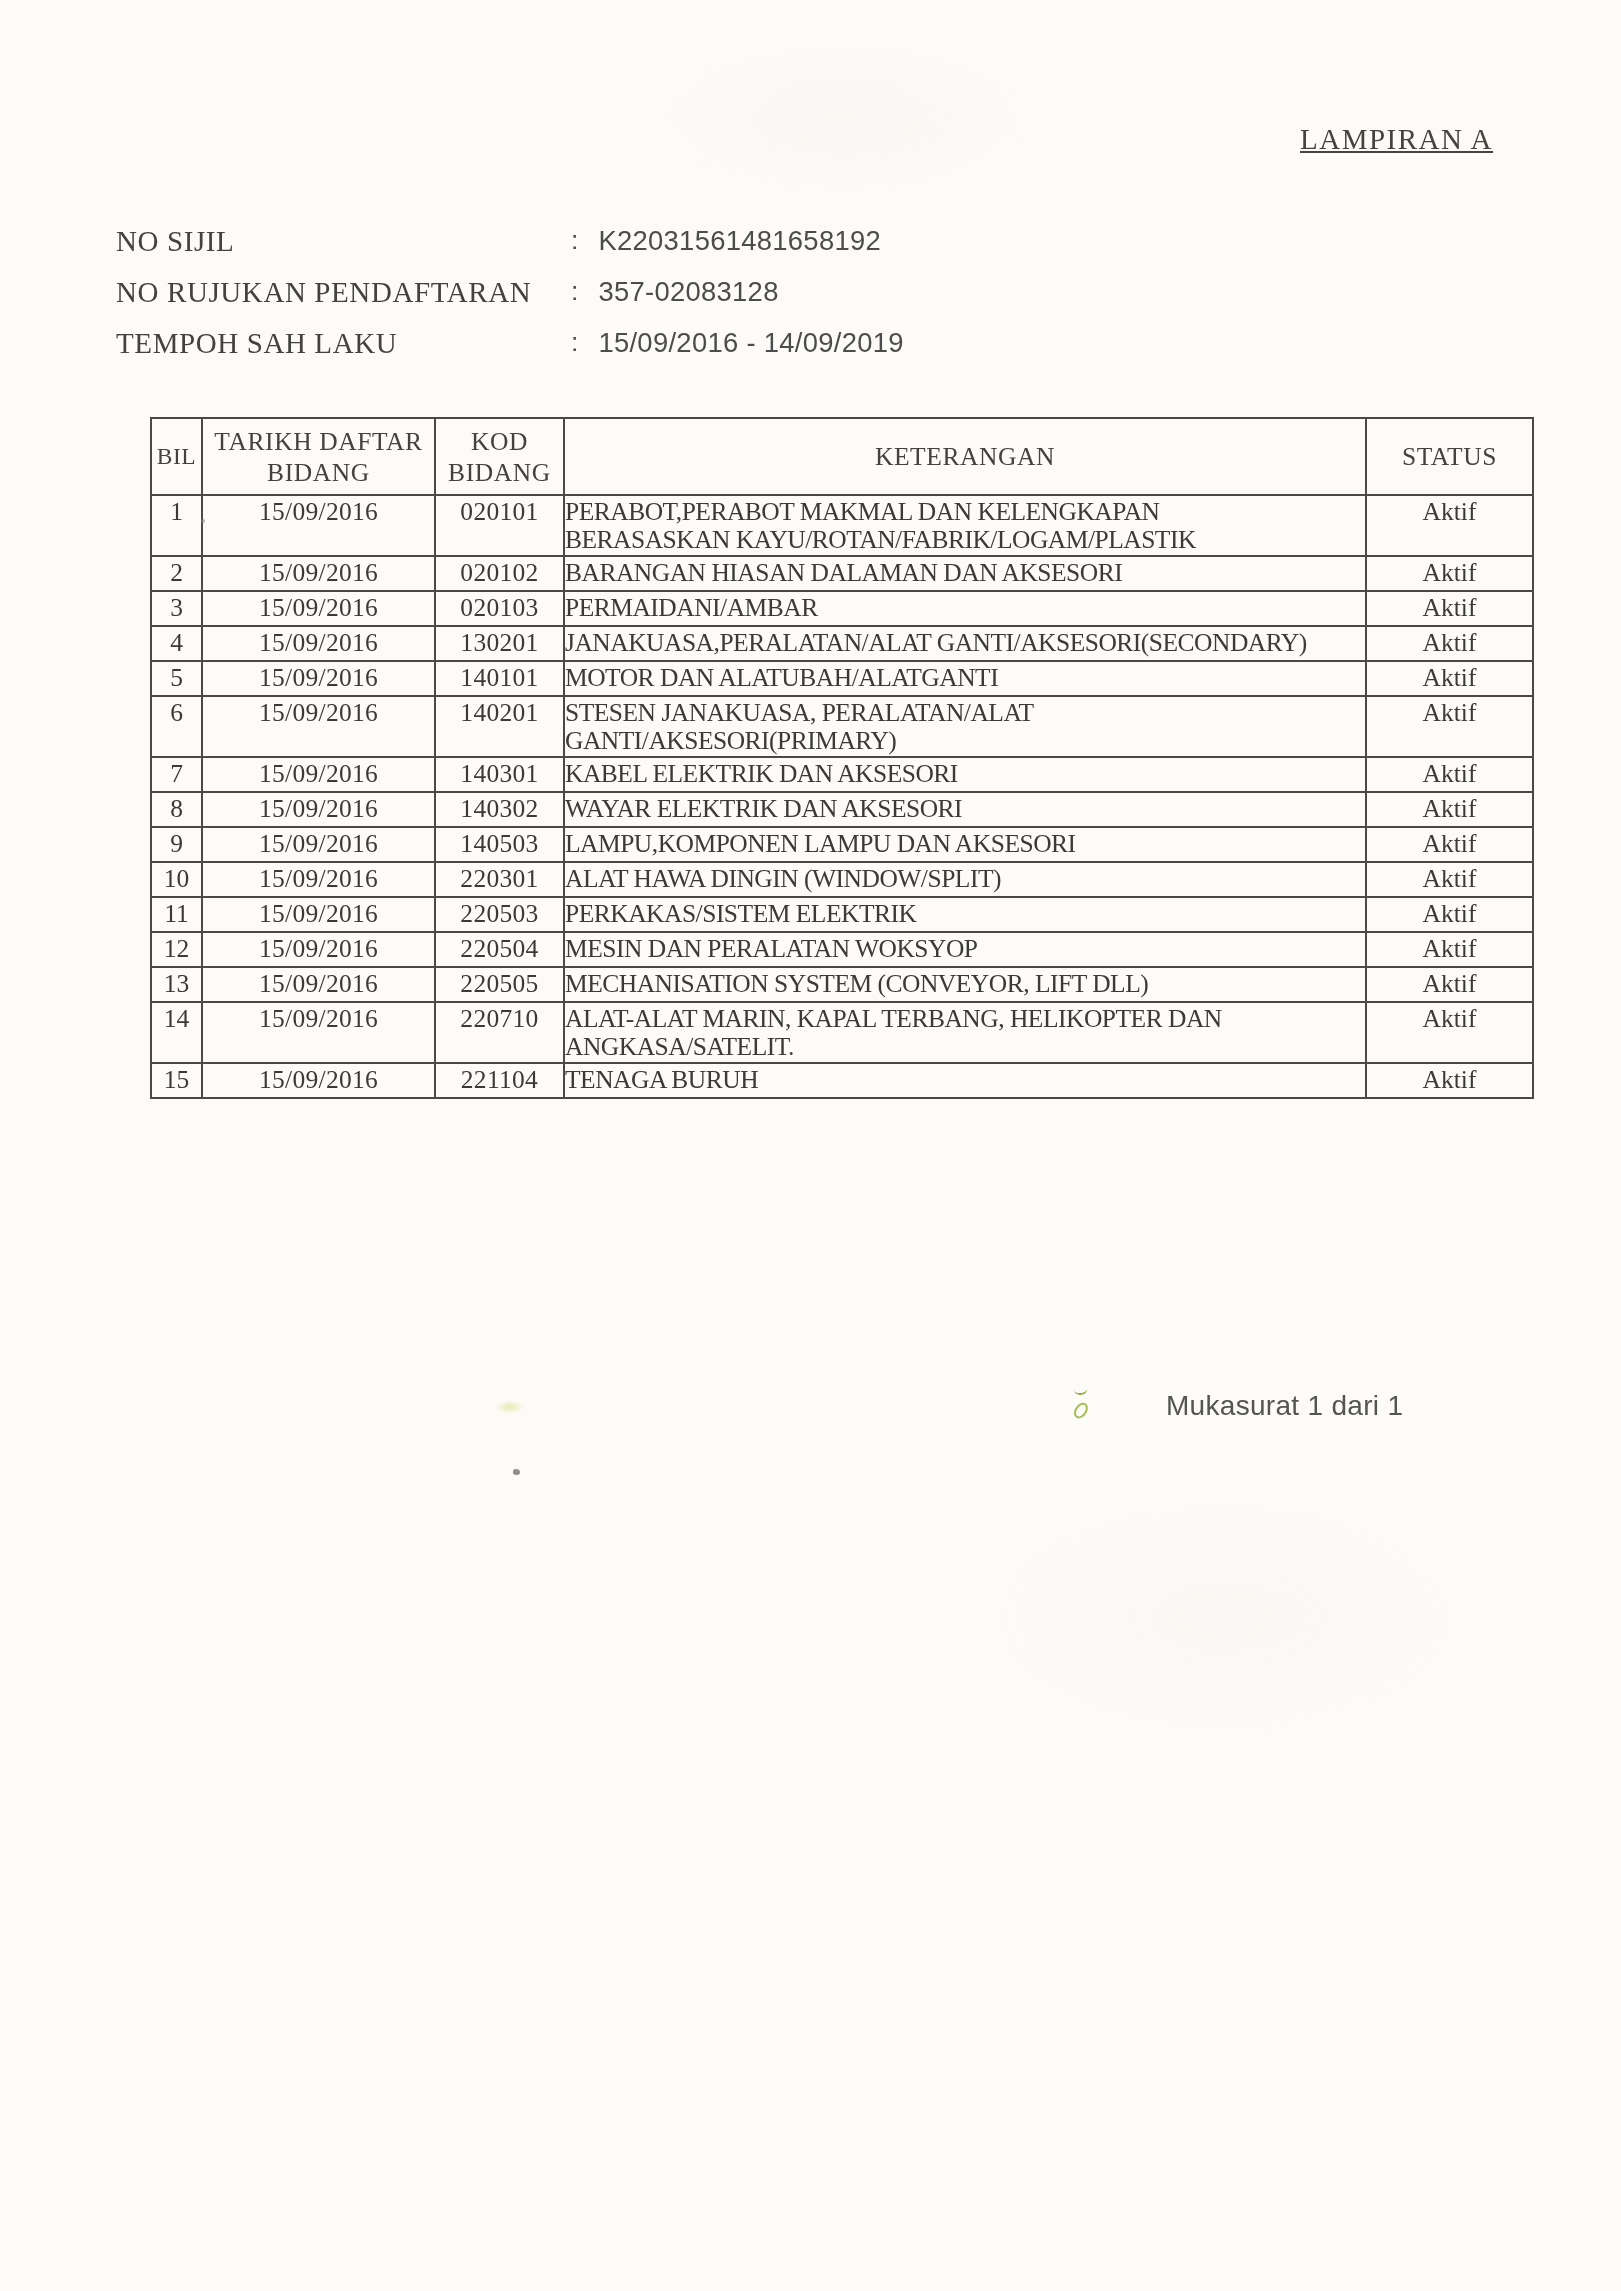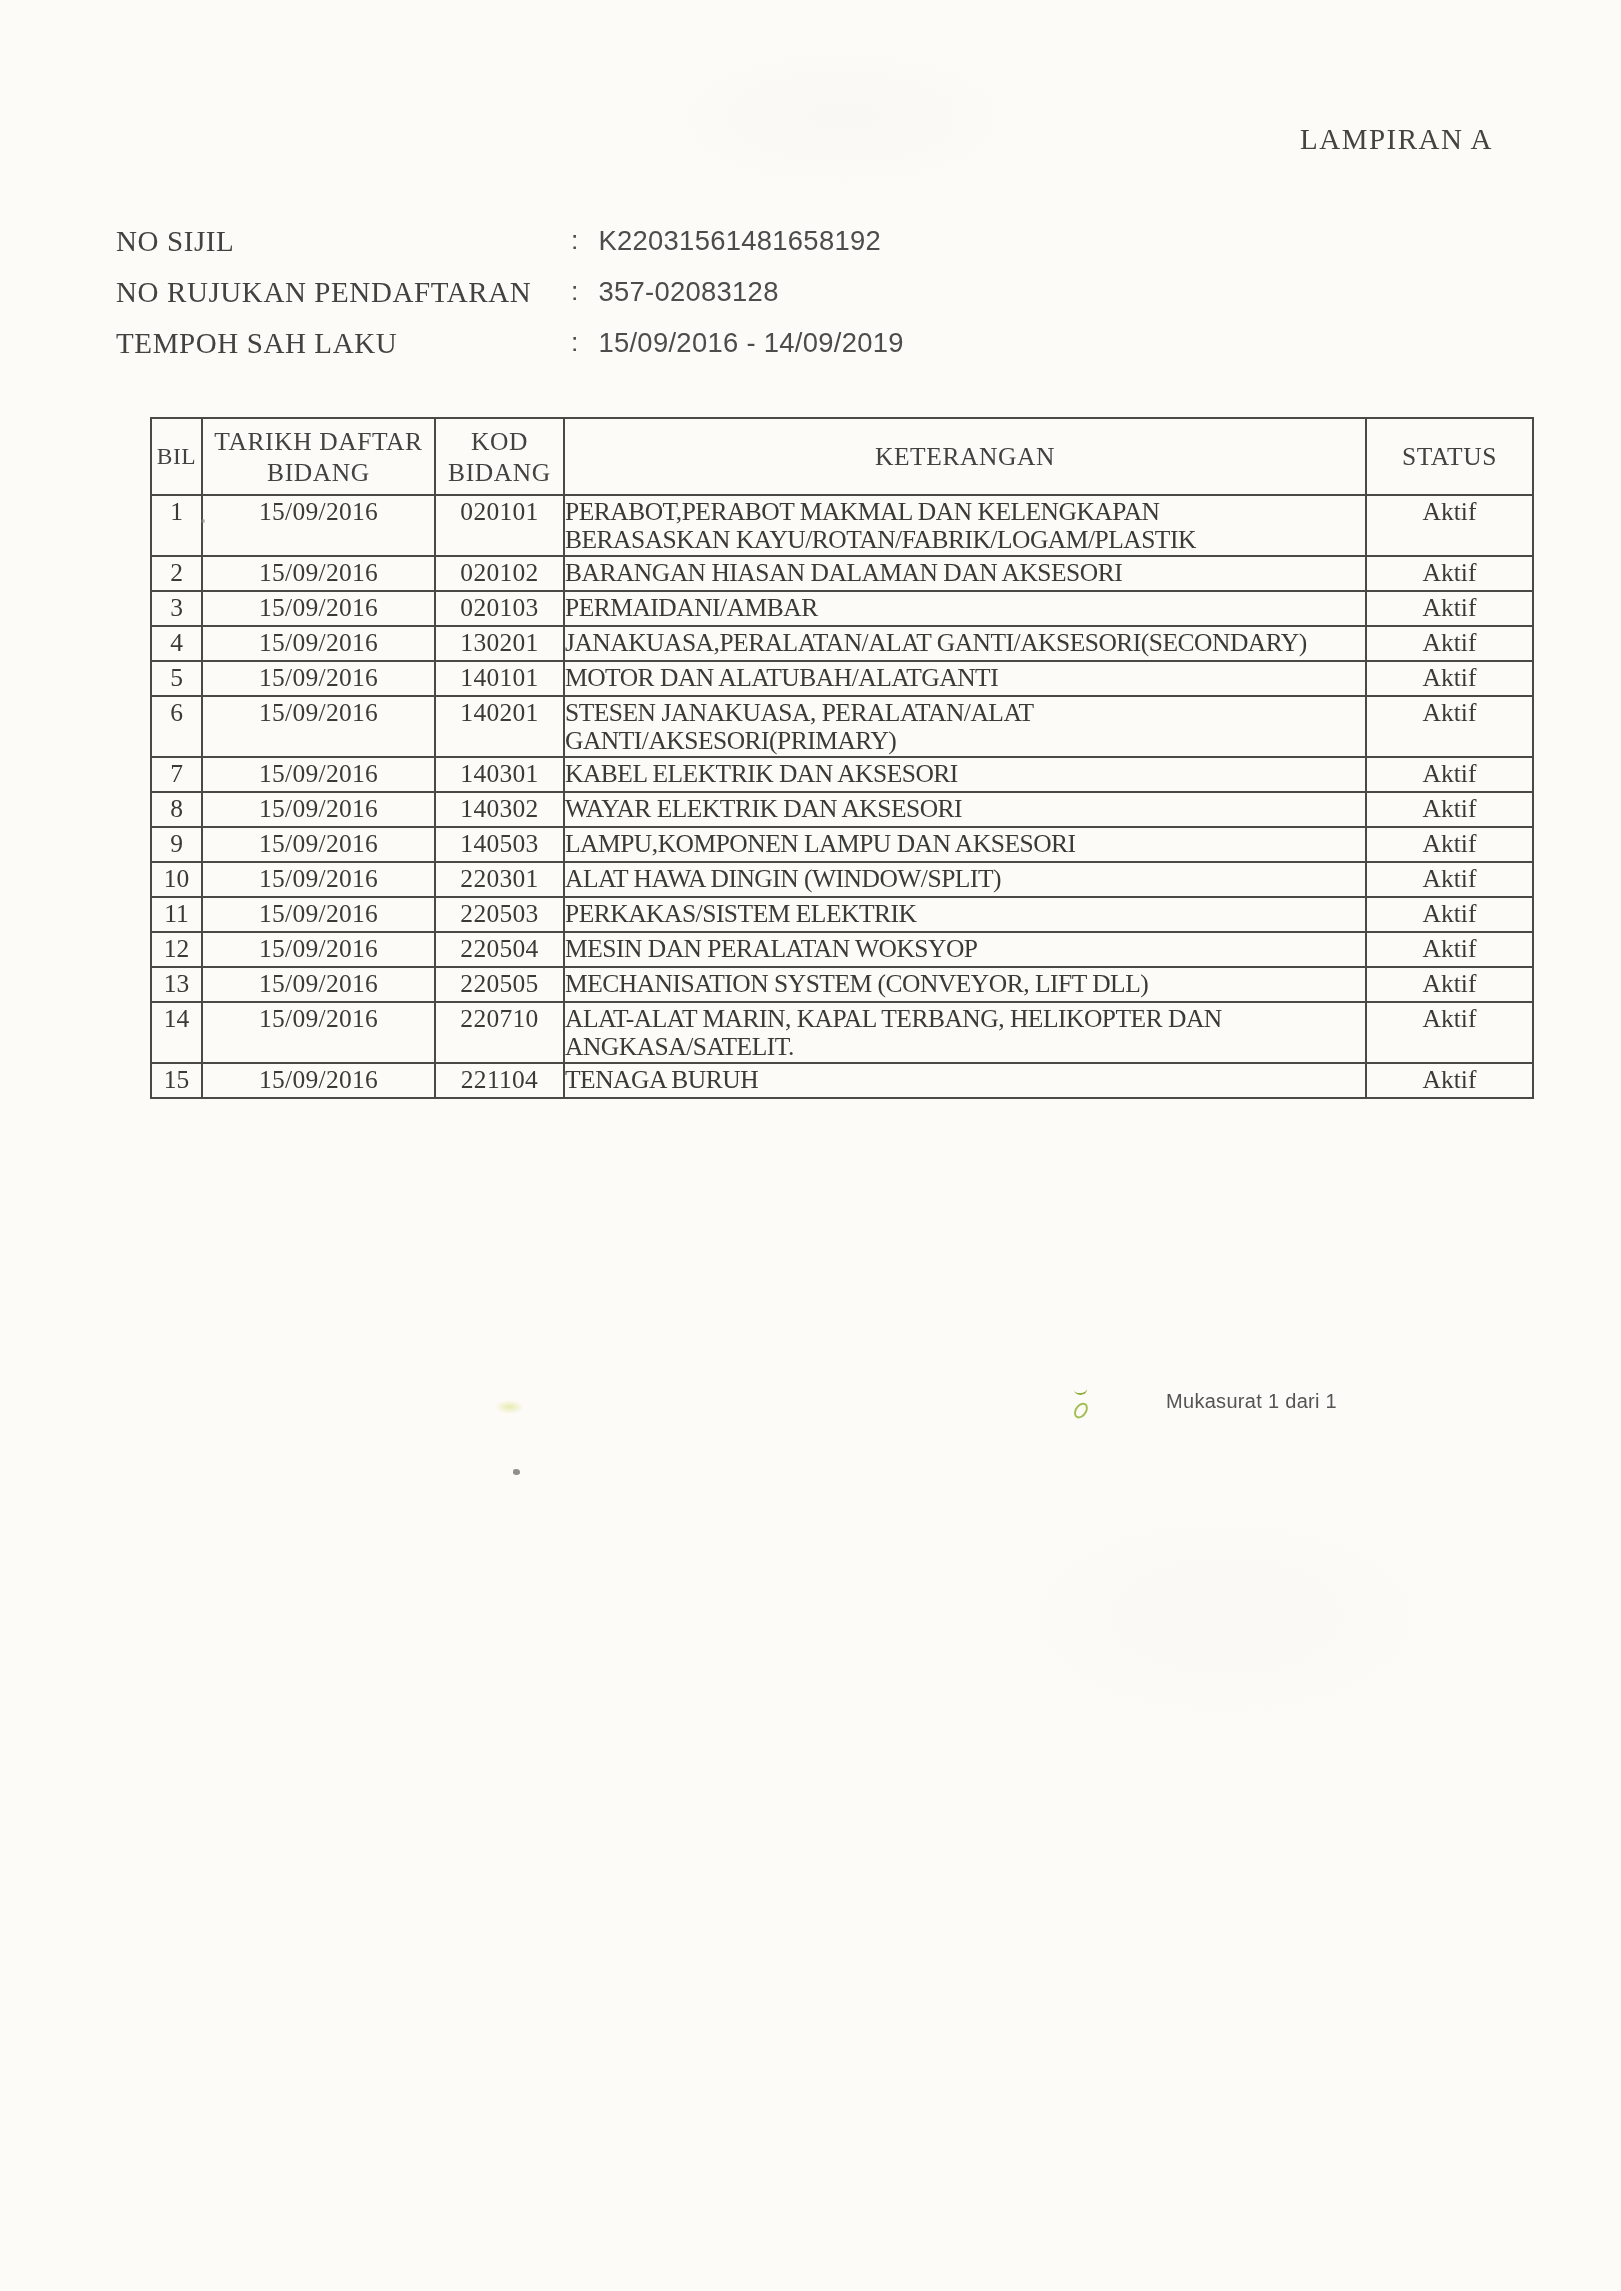--- a/index.html
+++ b/index.html
@@ -11,21 +11,21 @@
       radial-gradient(ellipse 392px 196px at 1225px 1617px, rgba(190,188,180,0.04), rgba(190,188,180,0) 70%),
       #fcfbf7;
     font-family:"Liberation Serif", serif;
     color:#3e3d3a;
     overflow:hidden;
   }
 
   
   .corner-label {
     position:absolute; top:123px; left:1300px;
-    font-size:29px; letter-spacing:1.5px; color:#45443f;
+    font-size:29px; letter-spacing:1.5px; color:#45443f;text-decoration:underline;
   }
 
   
   .info-block { position:absolute; top:225px; left:116px; width:1078px; }
   .info-row { display:flex; align-items:flex-start; height:51px; }
   .info-label { width:455px; font-size:29px; letter-spacing:0.6px; color:#434240; }
   .info-colon {
     width:27.4px; font-size:26.5px; color:#4c4c4c;
     font-family:"Liberation Sans", sans-serif;
   }
@@ -56,21 +56,21 @@
   .c-kod    { text-align:center; letter-spacing:0.3px; }
   .c-ket    { text-align:left; padding-left:2.9px; white-space:pre; letter-spacing:-0.5px; }
   .c-status { text-align:center; }
 
   
   .reg-note { position:absolute; top:1333px; left:149px; font-size:27.4px; color:#413f3c; letter-spacing:0.2px; }
   .reg-note .val { font-family:"Liberation Serif", serif; }
   .page-indicator {
     position:absolute; top:1390px; left:1166px;
     font-family:"Liberation Sans", sans-serif;
-    font-size:20px; color:#545454; letter-spacing:0.3px;text-align:right;
+    font-size:28px; color:#545454; letter-spacing:0.3px;text-align:right;
   }
 
   
   .green-mark-a {
     position:absolute; left:1074px; top:1384px; width:12.7px; height:8.8px;
     border-bottom:2.9px solid #8fae3e; border-radius:50%; transform:rotate(-6deg);
   }
   .green-mark-b {
     position:absolute; left:1075px; top:1402px; width:7.8px; height:12.7px;
     border:2px solid #a3bf54; border-radius:55% 45% 55% 45%; transform:rotate(28deg);

